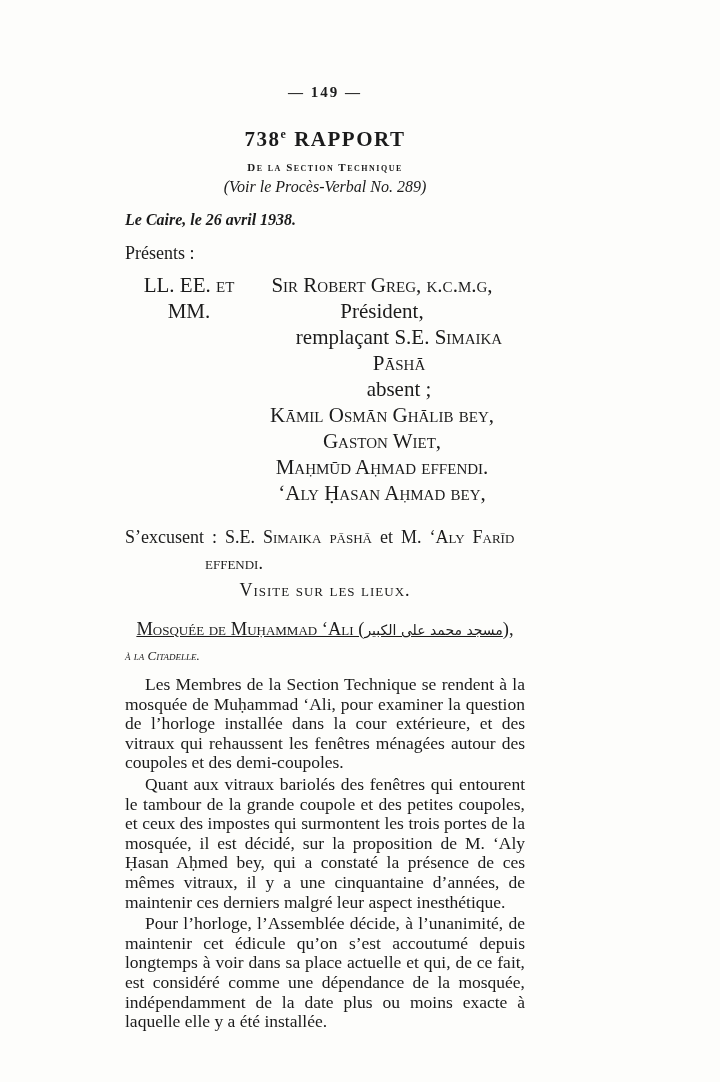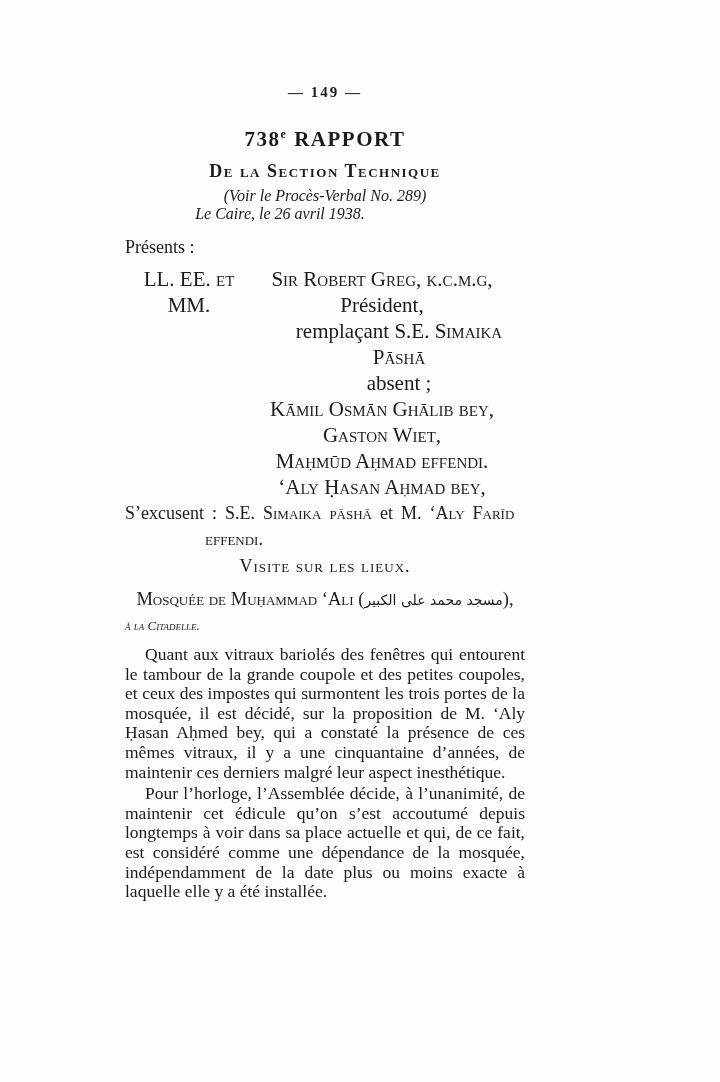--- a/index.html
+++ b/index.html
@@ -25,70 +25,72 @@
     margin-top:26px;
     text-align:center;
     font-size:21px;
     font-weight:700;
     letter-spacing:1.5px;
   }
   .title sup { font-size:12px; }
   .subtitle {
     margin-top:9px;
     text-align:center;
-    font-size:18px;
+    font-size:11px;
     font-weight:700;
     font-variant:small-caps;
     letter-spacing:1.5px;
   }
   .reference {
     margin-top:5px;
     text-align:center;
     font-style:italic;
     font-size:16px;
   }
   .dateline {
-    margin-top:0;
-    text-align:center;
+    margin-top:15px;
+    text-align:left;
     padding-right:90px;
     font-style:italic;
     font-size:16px;
+    font-weight:bold;
   }
   .presents-label {
     margin-top:14px;
     font-size:18px;
   }
   .att-row {
     margin-top:8px;
     display:flex;
     font-size:21px;
     text-align:center;
   }
   .att-group { flex:none; width:100px; margin-left:14px; line-height:26px; }
   .att-names { flex:1; }
   .att-line { line-height:26px; }
   .att-indent { padding-left:34px; }
   .sc { font-variant:small-caps; }
-  .excuses { margin-top:0; font-size:18px; }
+  .excuses { margin-top:18px; font-size:18px; }
   .excuses-line1 { line-height:26px; word-spacing:3.5px; }
   .excuses-line2 { line-height:26px; padding-left:80px; }
   .visit-heading {
     margin-top:2px;
     text-align:center;
     font-variant:small-caps;
     font-size:18px;
     letter-spacing:1px;
     line-height:24px;
   }
   .mosque-heading {
-    margin-top:8px;
+    margin-top:14px;
     text-align:center;
     font-variant:small-caps;
     font-size:18.5px;
     line-height:26px;
+    text-decoration:underline;
   }
   .mosque-line2 {
     text-align:left;
     font-variant:small-caps;
     font-size:13px;
     line-height:26px;
     font-style:italic;
   }
   .arabic {
     font-family:"DejaVu Sans",sans-serif;
@@ -139,17 +141,18 @@
     <div class="excuses-line2 sc">effendi.</div>
   </div>
 
   <div class="visit-heading">Visite sur les lieux.</div>
 
   <div class="mosque-heading"><span>Mosquée de Muḥammad ‘Ali (</span><span class="arabic">مسجد محمد على الكبير</span><span>),</span></div>
 
   <div class="mosque-line2">à la Citadelle.</div>
 
   <div class="body-text">
+    <p>Les Membres de la Section Technique se rendent à la mosquée de Muḥammad ‘Ali, pour examiner la question de l’horloge installée dans la cour extérieure, et des vitraux qui rehaussent les fenêtres ménagées autour des coupoles et des demi-coupoles.</p>
     <p>Quant aux vitraux bariolés des fenêtres qui entourent le tambour de la grande coupole et des petites coupoles, et ceux des impostes qui surmontent les trois portes de la mosquée, il est décidé, sur la proposition de M. ‘Aly Ḥasan Aḥmed bey, qui a constaté la présence de ces mêmes vitraux, il y a une cinquantaine d’années, de maintenir ces derniers malgré leur aspect inesthétique.</p>
     <p>Pour l’horloge, l’Assemblée décide, à l’unanimité, de maintenir cet édicule qu’on s’est accoutumé depuis longtemps à voir dans sa place actuelle et qui, de ce fait, est considéré comme une dépendance de la mosquée, indépendamment de la date plus ou moins exacte à laquelle elle y a été installée.</p>
   </div>
 
 </div>
 
 </body></html>

